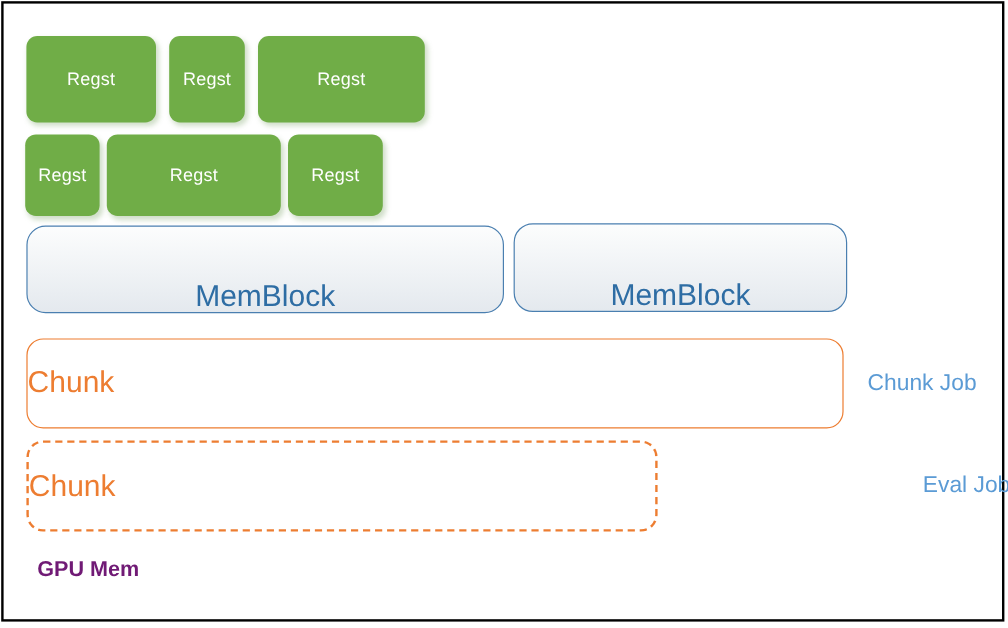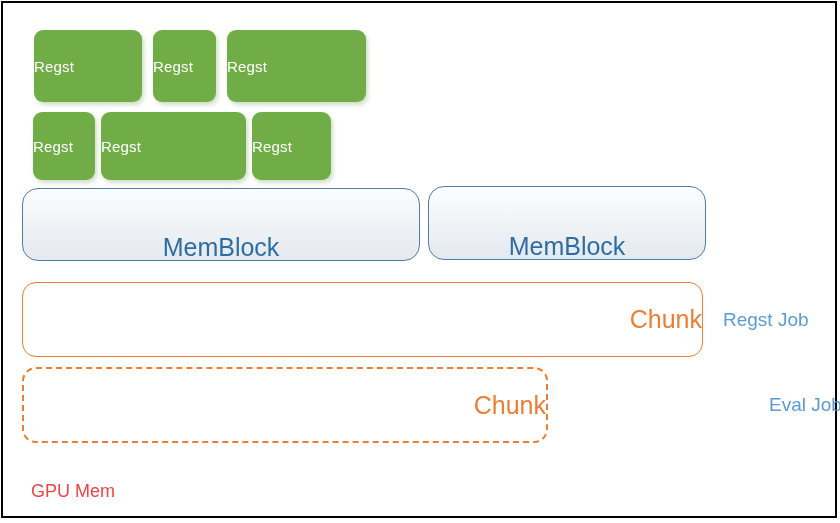--- a/index.html
+++ b/index.html
@@ -29,22 +29,22 @@
   }
 
   
   .regst {
     position: absolute;
     background: #70AD47;
     border-radius: 9px;
     box-shadow: 2px 3px 4px rgba(120,160,100,0.35);
     display: flex;
     align-items: center;
+    justify-content: center;
     box-sizing: border-box;
-    margin-left: 12px;
   }
   .regst .lbl {
     color: #ffffff;
     font-size: 15px;
     line-height: 1;
     letter-spacing: 0.2px;
     white-space: nowrap;
   }
 
   
@@ -66,21 +66,21 @@
   }
 
   
   .chunk {
     position: absolute;
     background: #ffffff;
     border: 1.5px solid #ED7D31;
     border-radius: 14px;
     display: flex;
     align-items: center;
-    justify-content: flex-end;
+    justify-content: flex-start;
     box-sizing: border-box;
   }
   .chunk.dashed {
     border-style: dashed;
     border-width: 2.5px;
   }
   .chunk .lbl {
     color: #ED7D31;
     font-size: 25px;
     line-height: 1;
@@ -93,25 +93,26 @@
     color: #5B9BD5;
     font-size: 19px;
     line-height: 1;
     white-space: nowrap;
   }
 
   
   #gpu-mem-label {
     position: absolute;
     left: 28px;
-    top: 479px;
-    color: #ef4444;
+    top: 462px;
+    color: #701a75;
     font-size: 18px;
     line-height: 1;
     white-space: nowrap;
+    font-weight: bold;
   }
 </style>
 </head>
 <body>
 
 <div id="canvas">
   <div id="frame">
 
     <div class="regst" style="left: 19px; top: 27px; width: 108px; height: 72px;">
       <span class="lbl">Regst</span>
@@ -140,21 +141,21 @@
     </div>
 
     <div class="chunk" style="left: 19px; top: 279px; width: 681px; height: 75px;">
       <span class="lbl">Chunk</span>
     </div>
     <div class="chunk dashed" style="left: 19px; top: 364px; width: 526px; height: 76px;">
       <span class="lbl">Chunk</span>
     </div>
 
     <div class="joblabel" style="left: 720px; top: 307px;">
-      <span>Regst Job</span>
+      <span>Chunk Job</span>
     </div>
     <div class="joblabel" style="left: 766px; top: 392px;">
       <span>Eval Job</span>
     </div>
 
     <div id="gpu-mem-label">GPU Mem</div>
 
   </div>
 </div>
 

